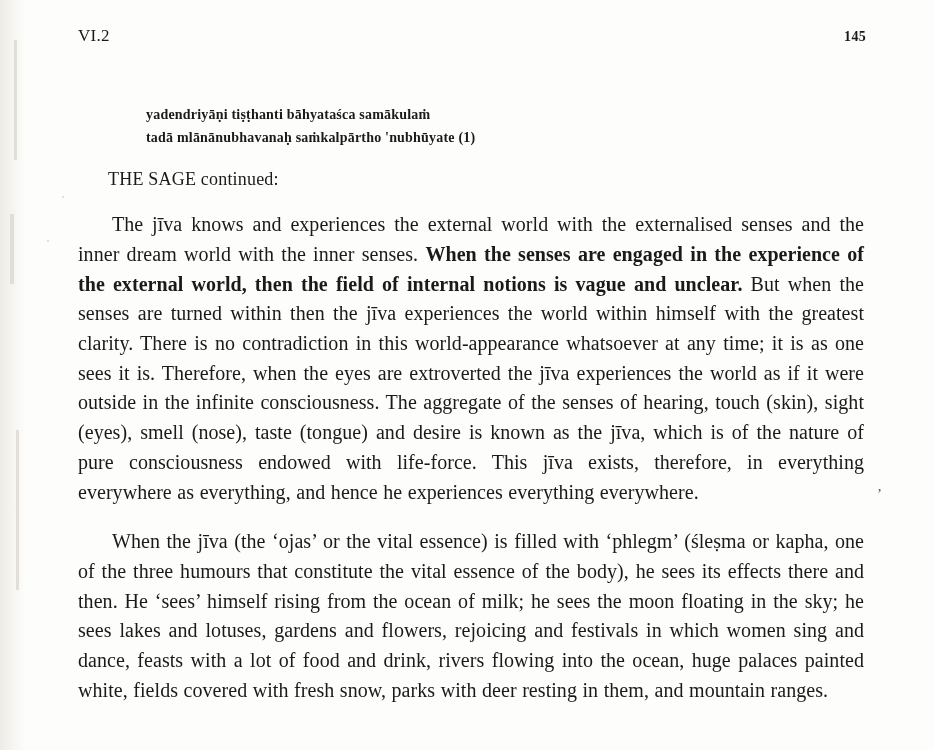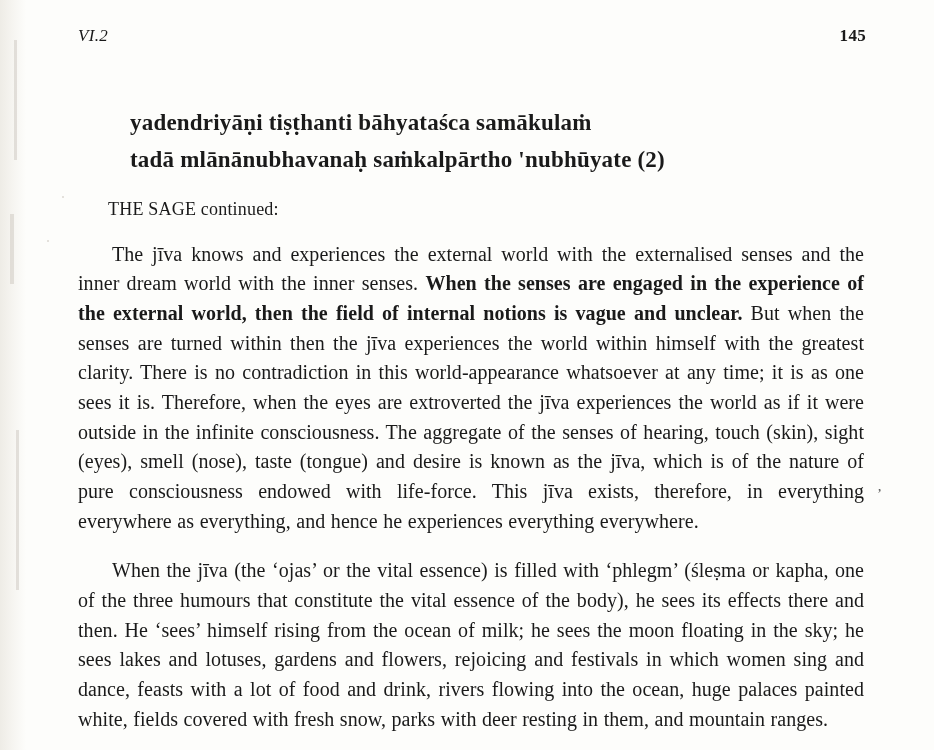--- a/index.html
+++ b/index.html
@@ -57,40 +57,39 @@
   }
   .header .running-title {
     position: absolute;
     left: 0;
     right: 0;
     text-align: center;
     font-size: 17.5px;
     letter-spacing: .6px;
   }
   .header .folio-right {
-    font-size: 17px;
+    font-size: 14px;
     font-weight: bold;
     margin-left: auto;
     z-index: 2;
   }
   .header .folio-left {
     z-index: 2;
-    font-style: italic;
   }
 
   .body-col {
     position: absolute;
     top: 104px;
     left: 78px;
     width: 786px;
   }
 
   .verse {
-    margin: 0 0 0 52px;
-    font-size: 23px;
+    margin: 0 0 0 68px;
+    font-size: 14px;
     font-weight: bold;
     line-height: 1.62;
     letter-spacing: .2px;
   }
   .verse .line {
     white-space: nowrap;
   }
 
   .sage-line {
     margin: 20px 0 0 30px;
@@ -138,21 +137,21 @@
 
   <div class="header">
     <span class="folio-left">VI.2</span>
     <span class="folio-right">145</span>
   </div>
 
   <div class="body-col">
 
     <div class="verse">
       <div class="line">yadendriyāṇi tiṣṭhanti bāhyataśca samākulaṁ</div>
-      <div class="line">tadā mlānānubhavanaḥ saṁkalpārtho 'nubhūyate (2)</div>
+      <div class="line">tadā mlānānubhavanaḥ saṁkalpārtho 'nubhūyate (1)</div>
     </div>
 
     <div class="sage-line">
       <span class="caps">THE SAGE</span><span> continued:</span>
     </div>
 
     <p class="para"><span>The jīva knows and experiences the external world with the externalised senses and the inner dream world with the inner senses. </span><b class="emph">When the senses are engaged in the experience of the external world, then the field of internal notions is vague and unclear.</b><span> But when the senses are turned within then the jīva experiences the world within himself with the greatest clarity. There is no contradiction in this world-appearance whatsoever at any time; it is as one sees it is. Therefore, when the eyes are extroverted the jīva experiences the world as if it were outside in the infinite consciousness. The aggregate of the senses of hearing, touch (skin), sight (eyes), smell (nose), taste (tongue) and desire is known as the jīva, which is of the nature of pure consciousness endowed with life-force. This jīva exists, therefore, in everything everywhere as everything, and hence he experiences everything everywhere.</span></p>
 
     <p class="para tight">When the jīva (the ‘ojas’ or the vital essence) is filled with ‘phlegm’ (śleṣma or kapha, one of the three humours that constitute the vital essence of the body), he sees its effects there and then. He ‘sees’ himself rising from the ocean of milk; he sees the moon floating in the sky; he sees lakes and lotuses, gardens and flowers, rejoicing and festivals in which women sing and dance, feasts with a lot of food and drink, rivers flowing into the ocean, huge palaces painted white, fields covered with fresh snow, parks with deer resting in them, and mountain ranges.</p>
 

